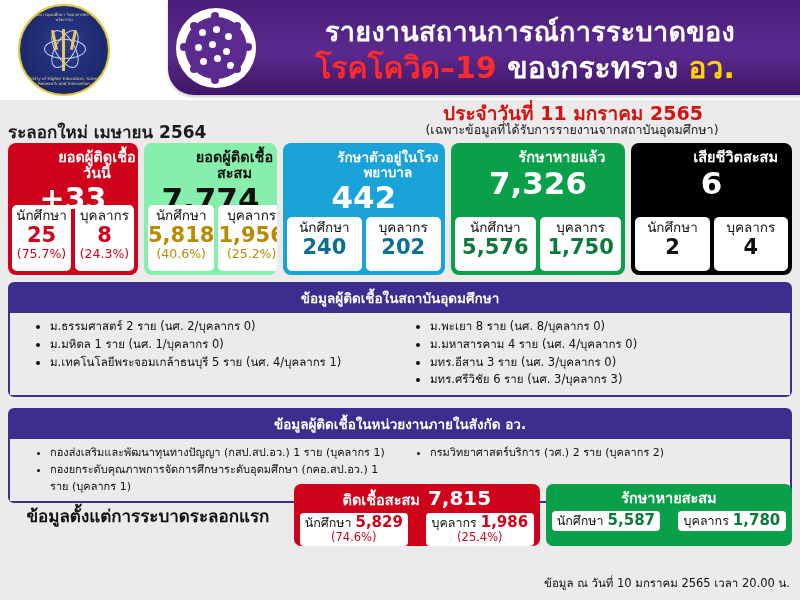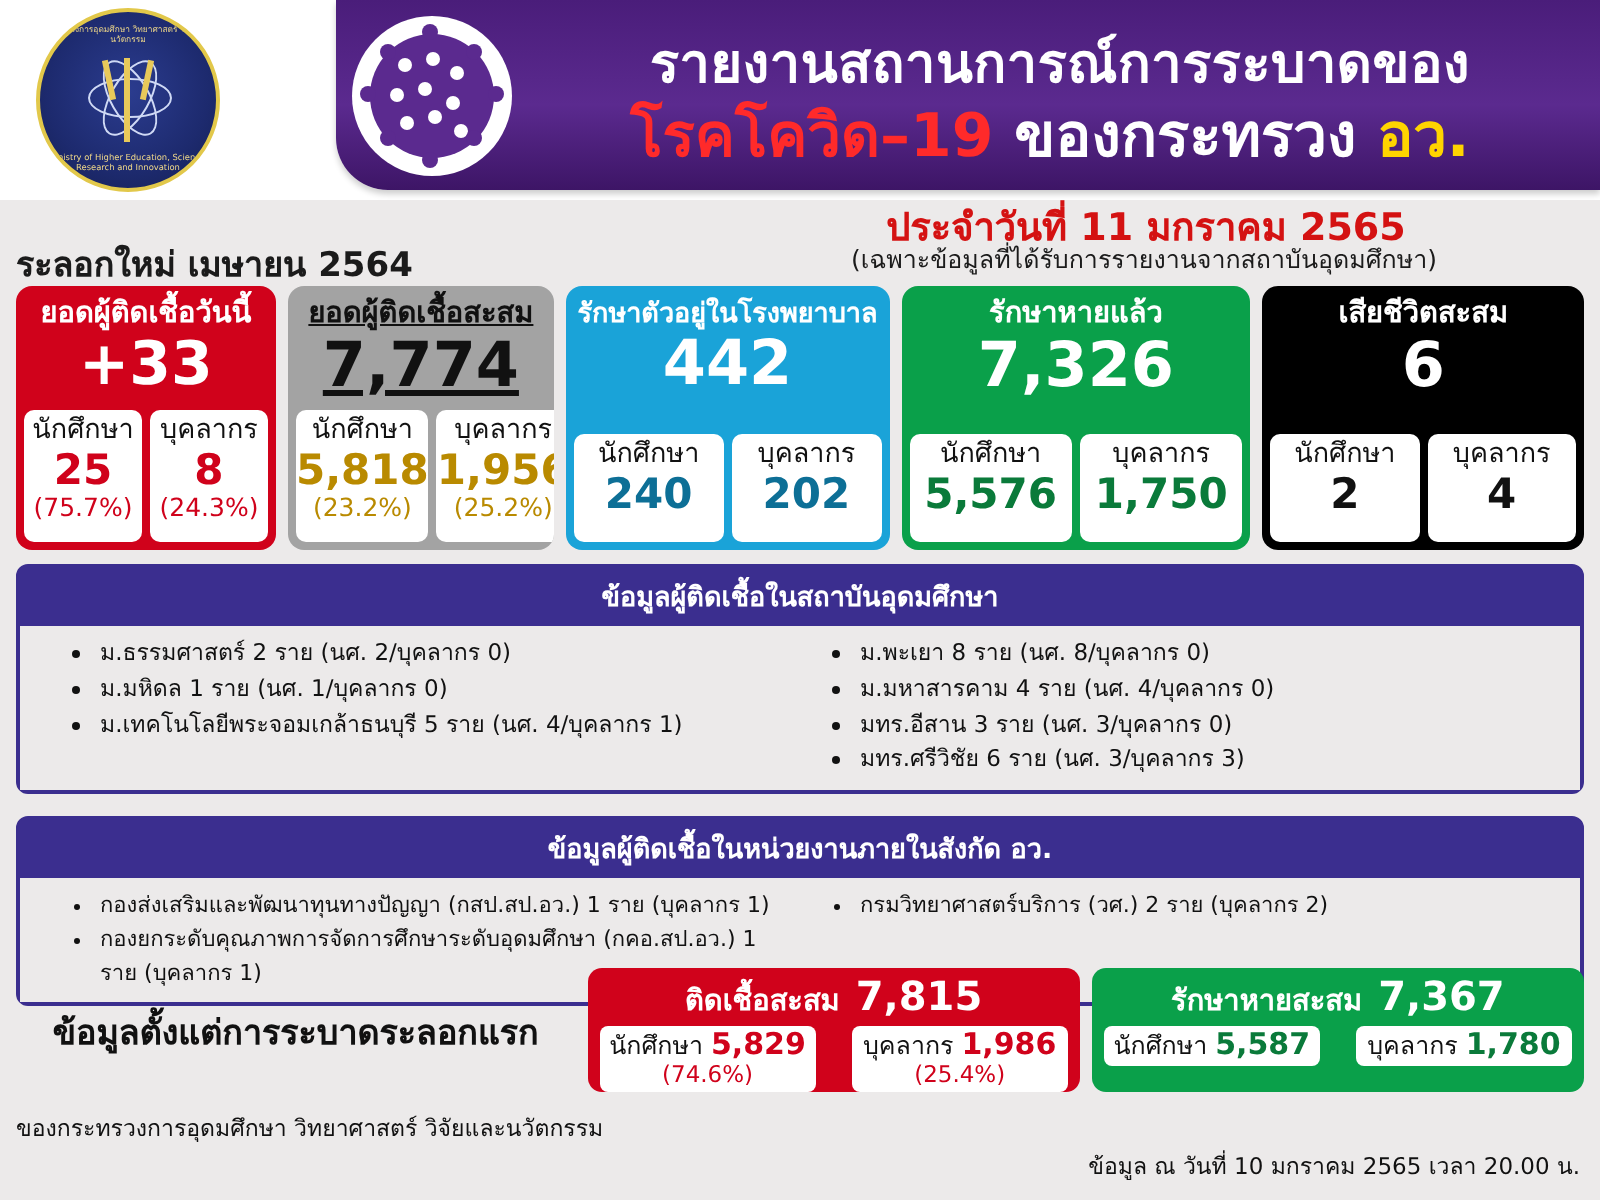--- a/index.html
+++ b/index.html
@@ -217,31 +217,32 @@
   }
   .card {
     position: relative;
     border-radius: 8px;
     box-sizing: border-box;
     padding-top: 4px;
     color: #fff;
     overflow: hidden;
   }
   .c-new      { width: 131px; background: #d0021b; }
-  .c-cum      { width: 134px; background: #a3a3a3; color: #111; text-decoration: underline; }
+  .c-cum      { width: 134px; background: #86efac; color: #111; }
   .c-hosp     { width: 163px; background: #1aa3d8; }
   .c-rec      { width: 176px; background: #0aa04a; }
   .c-death    { width: 162px; background: #000000; }
 
   .card-title {
     text-align: center;
     font-size: 14.5px;
     font-weight: bold;
     line-height: 1.1;
     padding: 3px 2px 0;
+    margin-left: 48px;
   }
   .c-hosp .card-title { font-size: 13.5px; }
   .card-big {
     text-align: center;
     font-size: 31px;
     font-weight: bold;
     line-height: 1.05;
     margin-top: 1px;
   }
   .c-new .card-big { font-size: 30px; }
@@ -491,21 +492,21 @@
       </div>
     </div>
 
     <div class="card c-cum">
       <div class="card-title">ยอดผู้ติดเชื้อสะสม</div>
       <div class="card-big">7,774</div>
       <div class="card-split">
         <div class="half">
           <div class="lbl">นักศึกษา</div>
           <div class="val">5,818</div>
-          <div class="pct">(23.2%)</div>
+          <div class="pct">(40.6%)</div>
         </div>
         <div class="half">
           <div class="lbl">บุคลากร</div>
           <div class="val">1,956</div>
           <div class="pct">(25.2%)</div>
         </div>
       </div>
     </div>
 
     <div class="card c-hosp">
@@ -611,35 +612,33 @@
           <span>บุคลากร</span>
           <b>1,986</b>
           <span class="p">(25.4%)</span>
         </div>
       </div>
     </div>
 
     <div class="sum-box sum-green">
       <div class="sum-top">
         <span class="t">รักษาหายสะสม</span>
-        <span class="n">7,367</span>
       </div>
       <div class="sum-bottom">
         <div class="sum-cell">
           <span>นักศึกษา</span>
           <b>5,587</b>
         </div>
         <div class="sum-cell">
           <span>บุคลากร</span>
           <b>1,780</b>
         </div>
       </div>
     </div>
   </div>
 
   <div class="footer">
     <div class="footer-left">
-      <div>ของกระทรวงการอุดมศึกษา วิทยาศาสตร์ วิจัยและนวัตกรรม</div>
     </div>
     <div class="footer-right">ข้อมูล ณ วันที่ 10 มกราคม 2565 เวลา 20.00 น.</div>
   </div>
 
 </div>
 
 </body></html>

